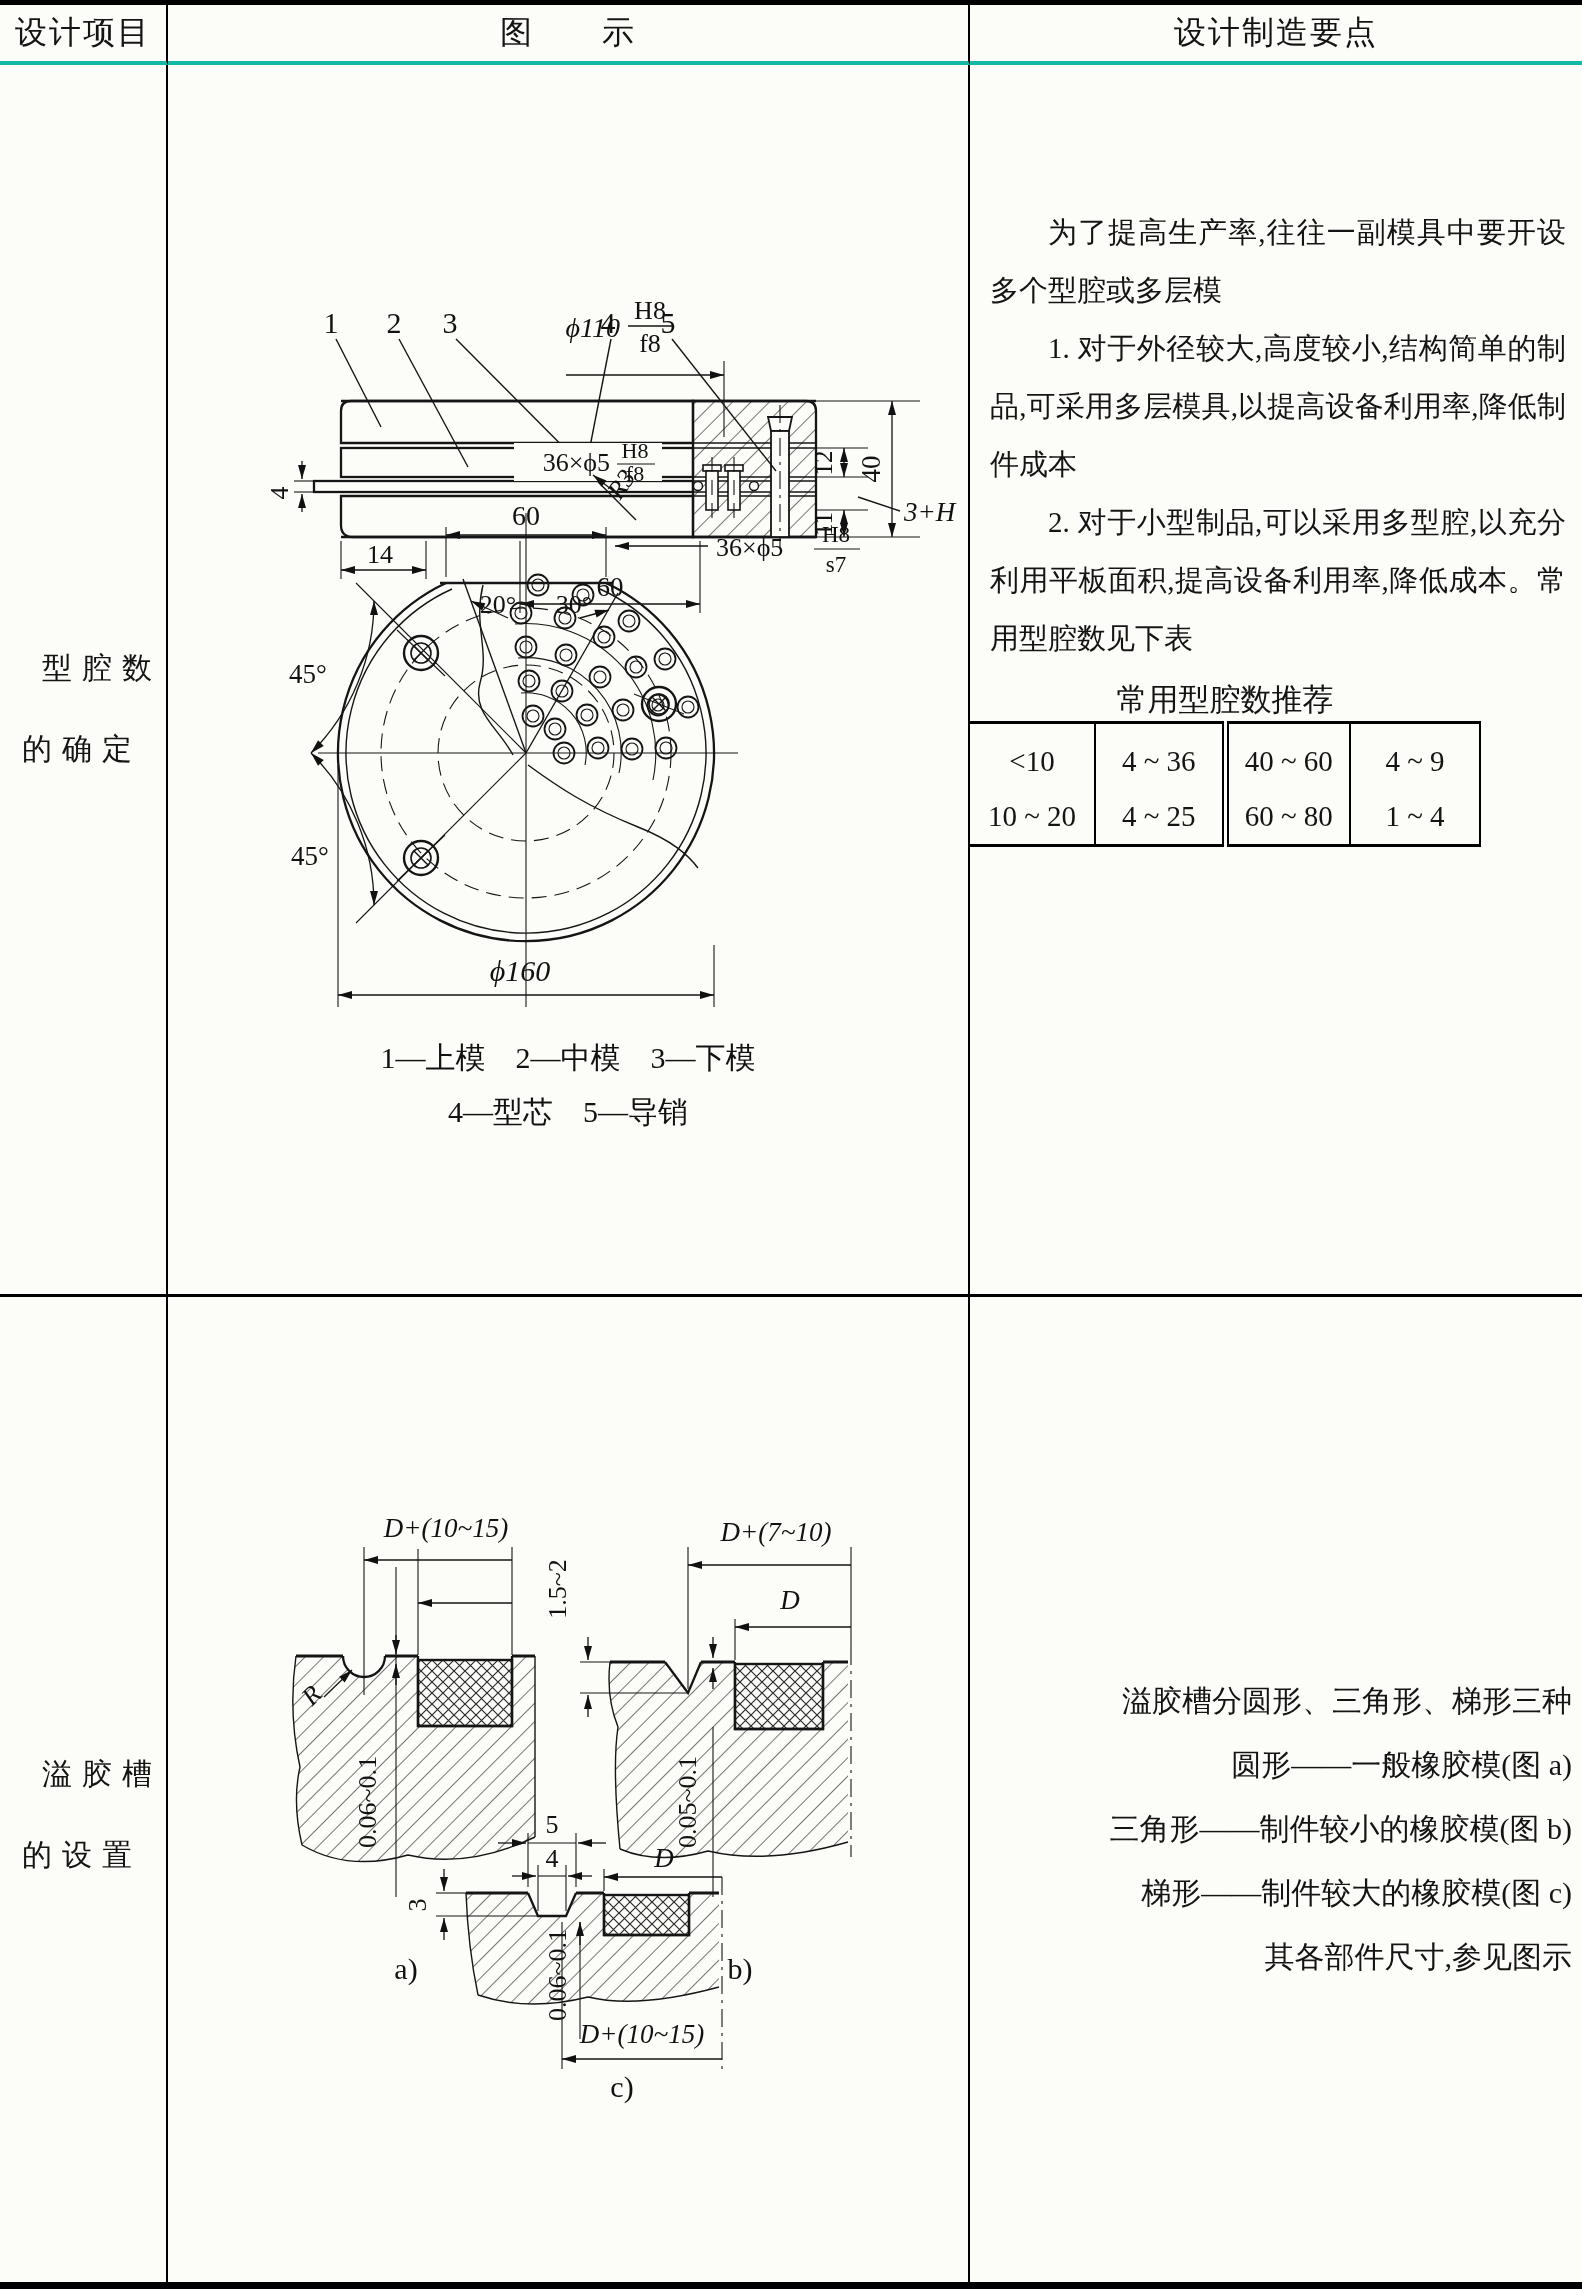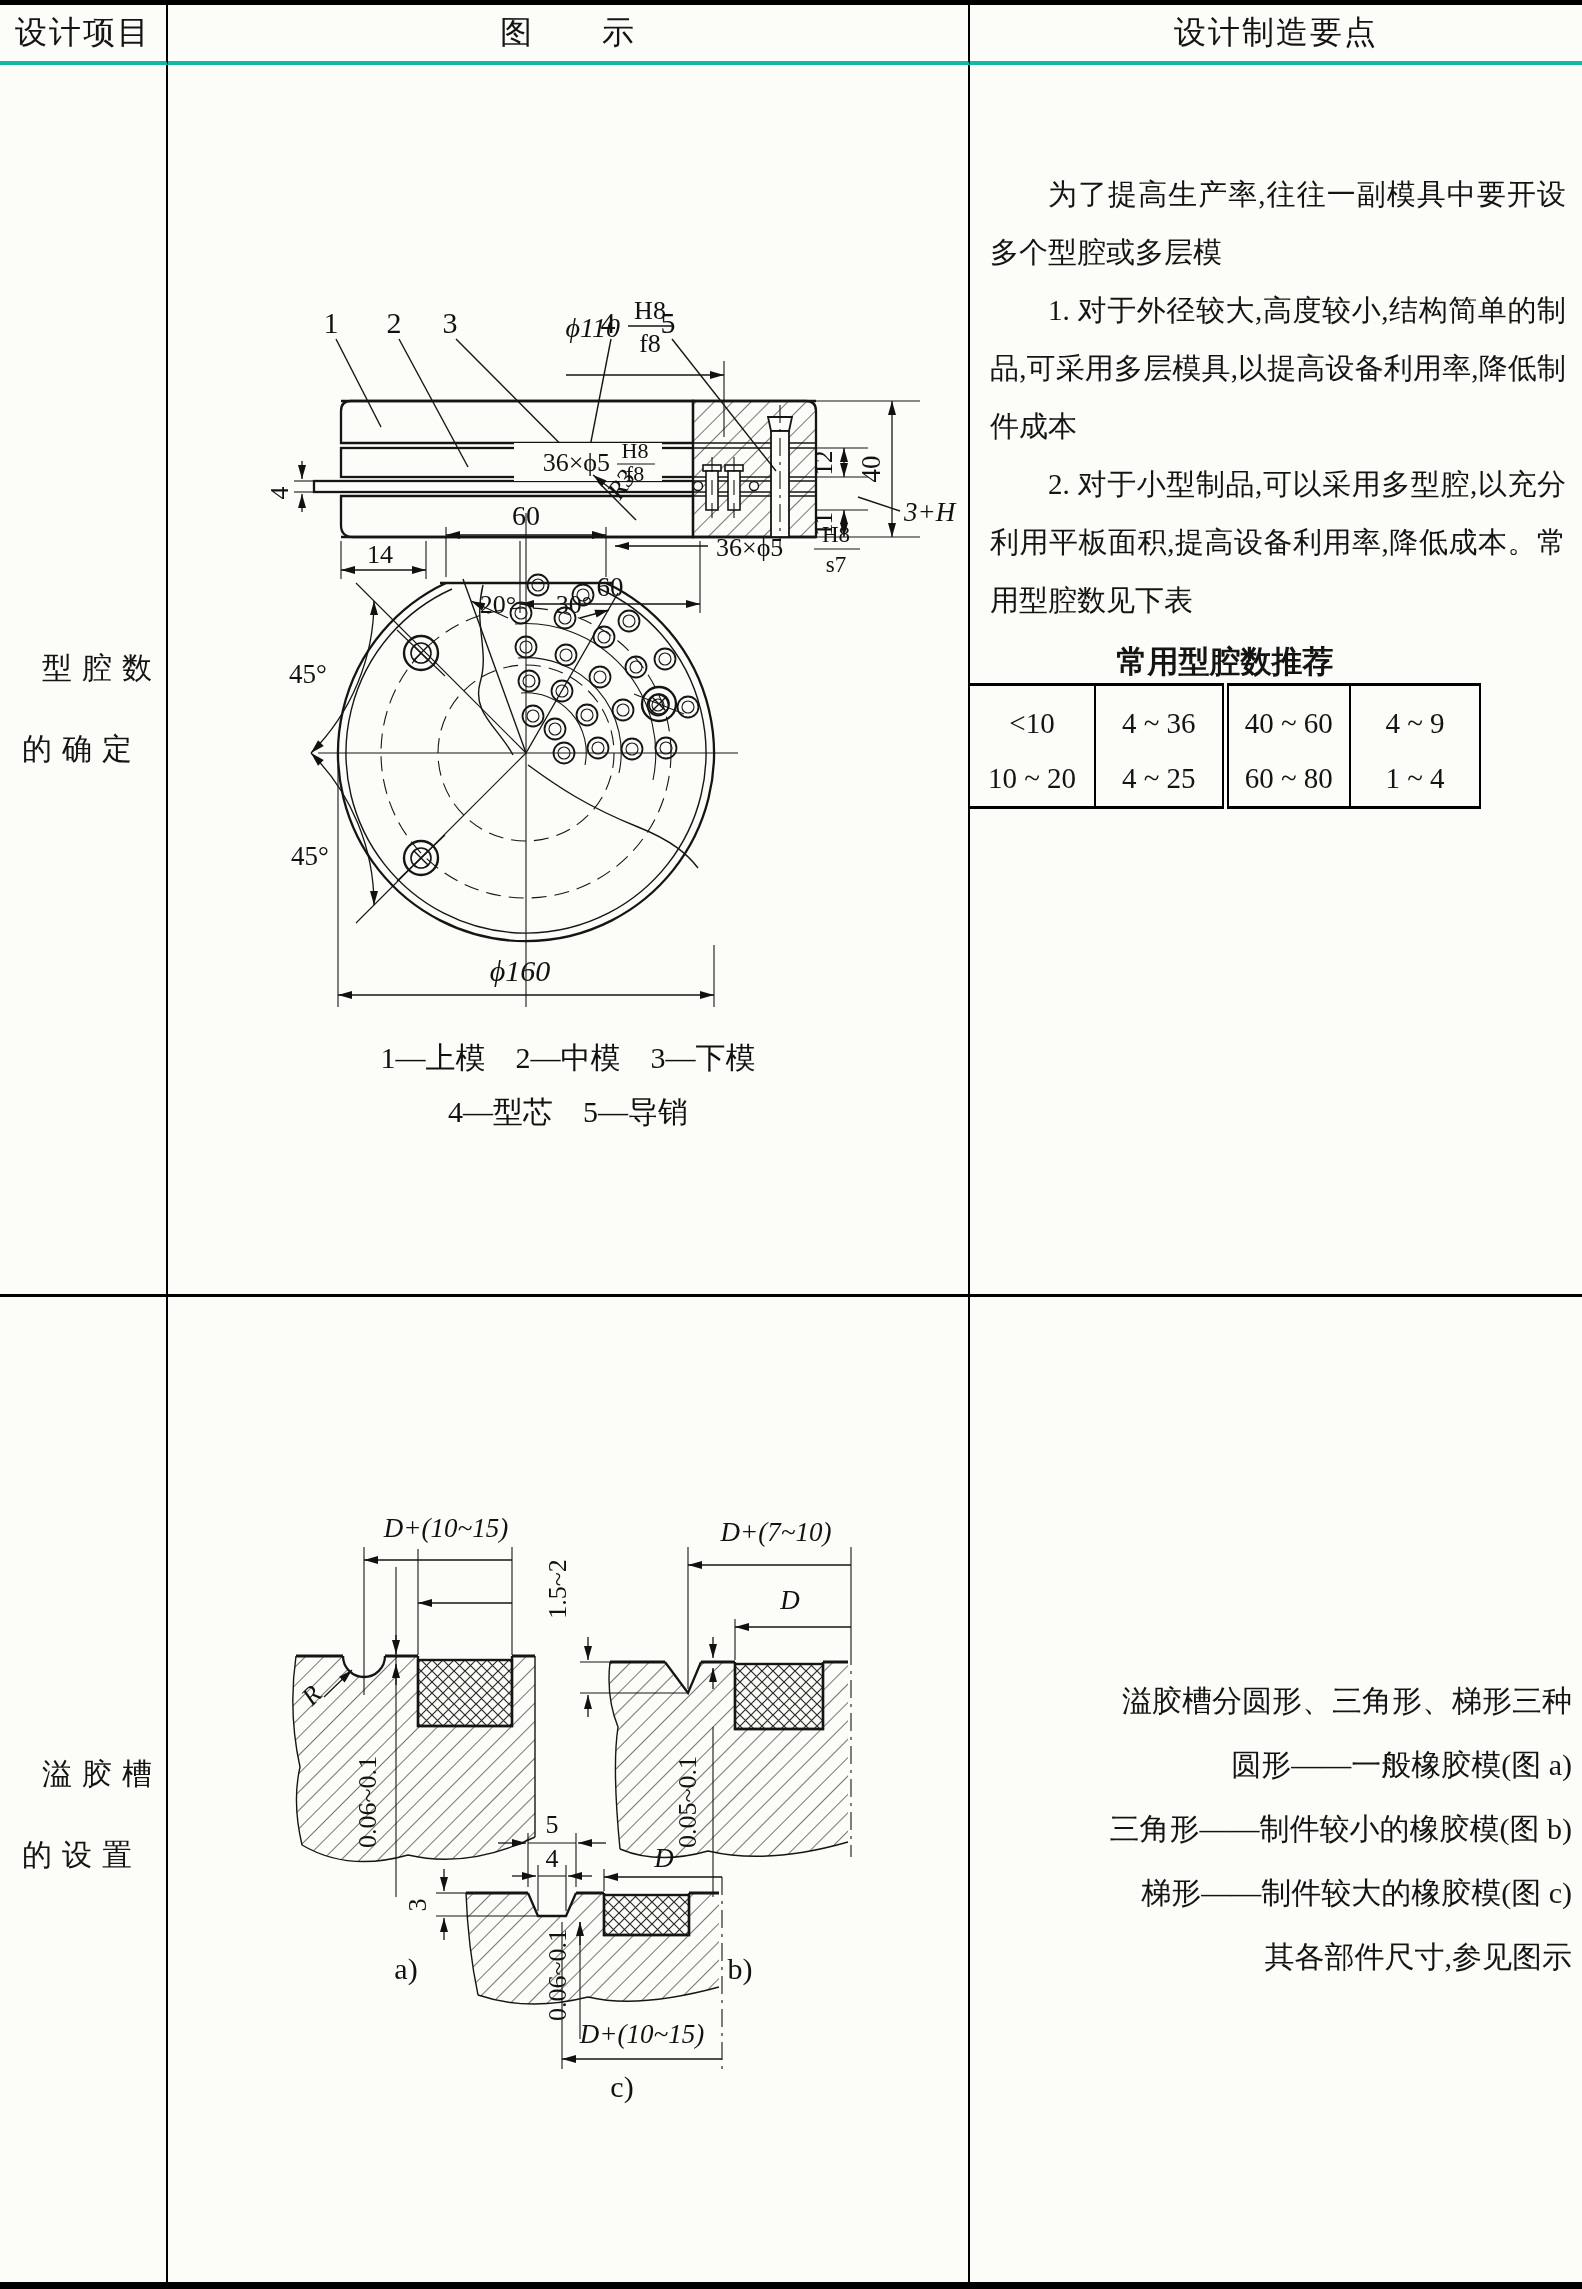--- a/index.html
+++ b/index.html
@@ -10,23 +10,23 @@
   .cell{box-sizing:border-box;}
   .bR{border-right:2px solid #000;}
   .hdr{border-bottom:4px solid #14b8a6;display:flex;align-items:center;justify-content:center;
        font-size:32px;letter-spacing:2px;}
   .r1{border-bottom:3px solid #000;}
   .vlabel{display:flex;flex-direction:column;font-size:30px;line-height:50px;}
   .vlabel .l1{letter-spacing:10px;padding-left:42px;white-space:nowrap;}
   .vlabel .l2{letter-spacing:10px;padding-left:22px;white-space:nowrap;margin-top:31px;}
   .pt1{padding-top:578px;}
   .pt2{padding-top:452px;}
-  .c3a{padding:100px 16px 12px 20px;box-sizing:border-box;}
+  .c3a{padding:100px 16px 12px 20px;box-sizing:border-box;margin-top:38px;}
   .para{margin:0;text-indent:2em;font-size:29px;line-height:58px;text-align:justify;}
-  .tbl-title{font-family:"Liberation Sans",sans-serif;font-weight:bold;font-size:31px;
+  .tbl-title{font-family:"Liberation Sans",sans-serif;font-weight:normal;font-size:31px;
              text-align:center;margin:12px 0 0 -20px;width:510px;}
   table.cav{width:510px;margin-left:-20px;border-collapse:collapse;border-top:3px solid #000;
             border-bottom:3px solid #000;font-size:29px;table-layout:fixed;}
   table.cav td{text-align:center;vertical-align:middle;padding:0;}
   table.cav col.cA{width:125px}table.cav col.cB{width:130px}table.cav col.cC{width:125px}table.cav col.cD{width:130px}
   table.cav tr.head td{height:150px;border-bottom:2px solid #000;line-height:44px;}
   table.cav td.vb{border-left:2px solid #000;}
   table.cav td.dbl{border-left:7px double #000;}
   table.cav td.rb{border-right:2px solid #000;}
   table.cav tr.data td{height:55px;}

